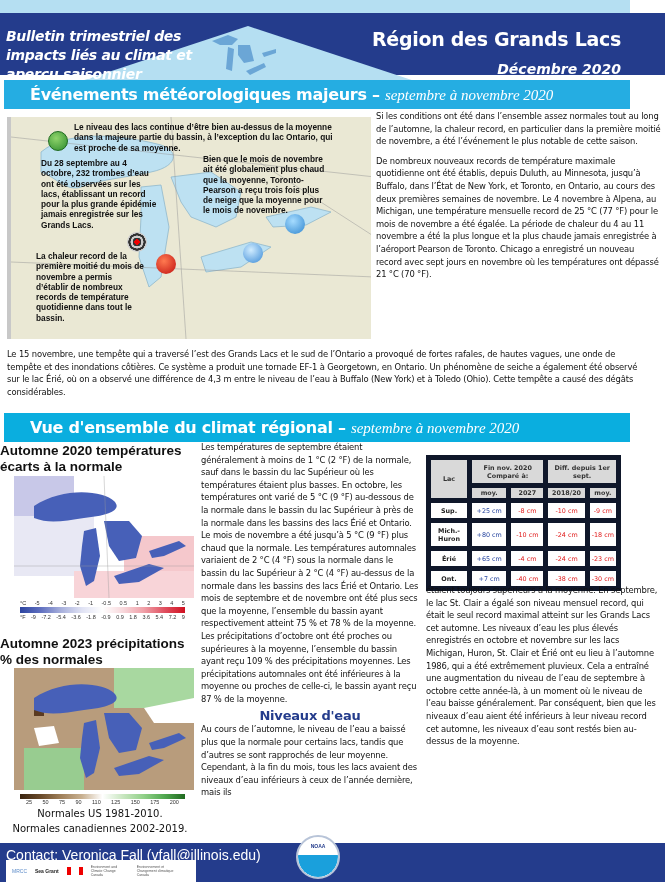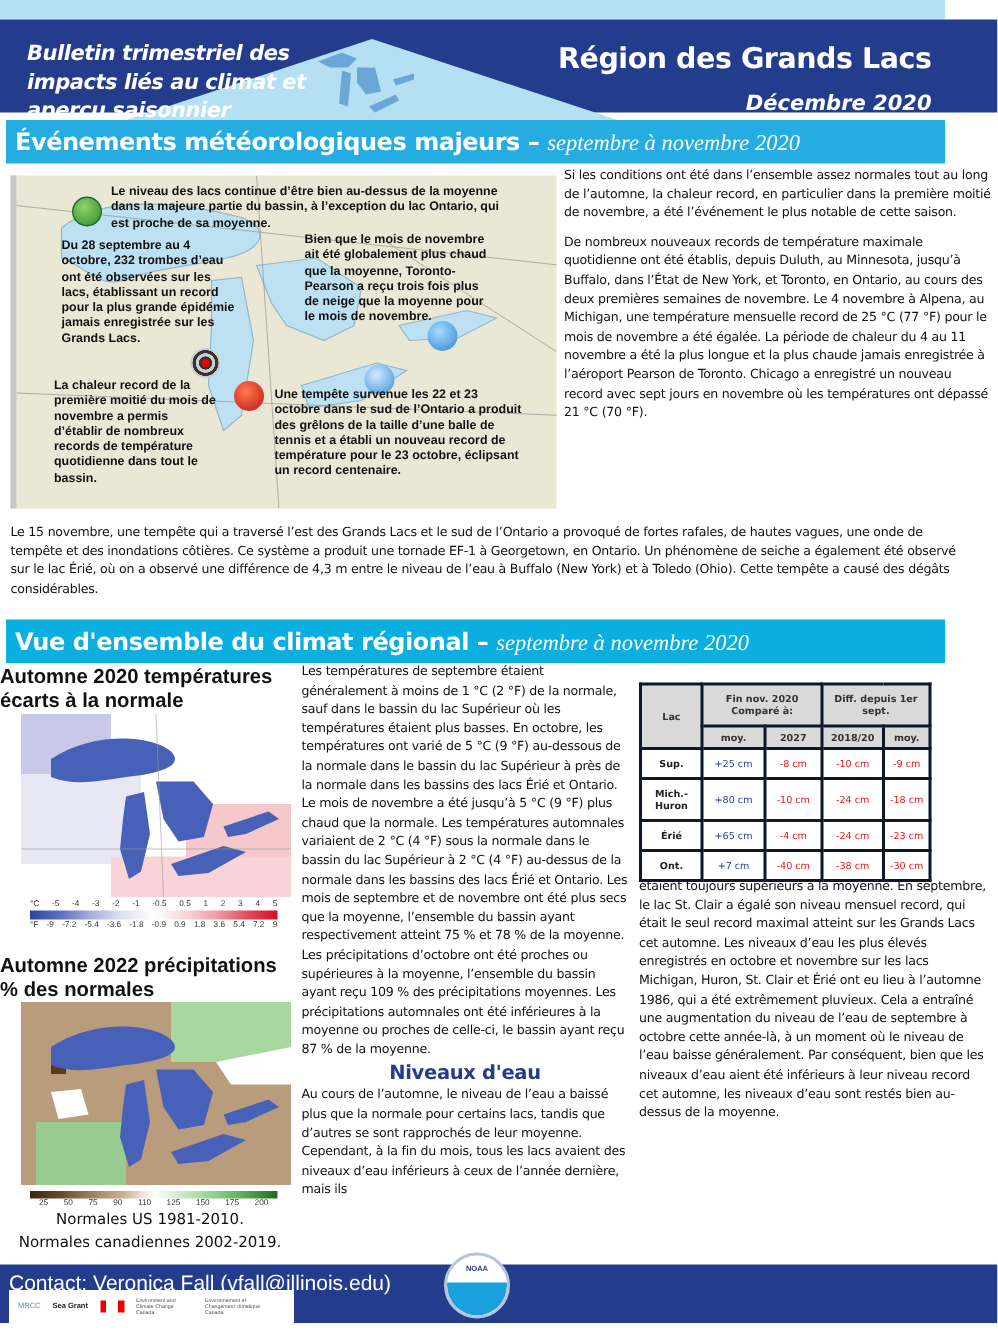--- a/index.html
+++ b/index.html
@@ -5,25 +5,25 @@
   * { box-sizing: border-box; margin: 0; padding: 0; }
   html, body { width: 665px; height: 891px; background: #fff; overflow: hidden; }
   body { font-family: "Liberation Sans", sans-serif; color: #111; position: relative; }
 
   
   .header { position: absolute; left: 0; top: 13px; width: 665px; height: 62px; background: #243c8c; }
   .header-top { position: absolute; left: 0; top: 0; width: 630px; height: 13px; background: #b5dff2; }
   .header-tri { position: absolute; left: 60px; top: 13px; width: 0; height: 0;
     border-left: 188px solid transparent; border-right: 188px solid transparent; border-bottom: 62px solid #b5dff2; }
   .header-lakes { position: absolute; left: 210px; top: 18px; }
-  .header-left { position: absolute; left: 18px; top: 14px; color: #fff; font-style: italic; font-weight: bold; font-size: 14px; line-height: 19px; width: 200px; font-family: "DejaVu Sans", sans-serif; letter-spacing: -0.3px; }
+  .header-left { position: absolute; left: 6px; top: 14px; color: #fff; font-style: italic; font-weight: bold; font-size: 14px; line-height: 19px; width: 200px; font-family: "DejaVu Sans", sans-serif; letter-spacing: -0.3px; }
   .header-right-title { position: absolute; right: 44px; top: 15px; color: #fff; font-weight: bold; font-size: 19px; font-family: "DejaVu Sans", sans-serif; letter-spacing: -0.3px; }
   .header-right-date { position: absolute; right: 44px; top: 48px; color: #fff; font-weight: bold; font-style: italic; font-size: 14px; font-family: "DejaVu Sans", sans-serif; }
 
-  .section-bar { position: absolute; left: 4px; width: 626px; height: 29px; background: #25ade2; color: #fff; padding-left: 6px; line-height: 29px; }
+  .section-bar { position: absolute; left: 4px; width: 626px; height: 29px; background: #25ade2; color: #fff; padding-left: 26px; line-height: 29px; }
   .section-bar .bold { font-weight: bold; font-size: 16px; font-family: "DejaVu Sans", sans-serif; letter-spacing: -0.3px; }
   .section-bar .ital { font-style: italic; font-size: 15px; font-family: "Liberation Serif", serif; }
   #sec1 { top: 80px; }
   #sec2 { top: 413px; width: 626px; background: #0aaedf; }
 
   
   .map1 { position: absolute; left: 7px; top: 117px; width: 364px; height: 222px; background: #eae8d4; border-left: 4px solid #c8c8c8; overflow: hidden; }
   .map1 svg { position: absolute; left: 0; top: 0; }
   .map-note { position: absolute; font-size: 8.3px; font-weight: bold; line-height: 10.3px; color: #111; font-family: "Liberation Sans", sans-serif; }
   .map-icon { position: absolute; width: 20px; height: 20px; border-radius: 50%; }
@@ -38,21 +38,21 @@
   .mapbox { position: absolute; left: 14px; width: 180px; overflow: hidden; }
   .legend { position: absolute; left: 20px; width: 165px; }
   .legend .ticks { display: flex; justify-content: space-between; font-size: 5.5px; color: #333; }
   .normales { position: absolute; left: 0; width: 200px; text-align: center; font-family: "DejaVu Sans", sans-serif; font-size: 10px; line-height: 15px; color: #111; }
 
   .col2 { position: absolute; left: 201px; width: 218px; }
   .subhead { font-family: "DejaVu Sans", sans-serif; font-weight: bold; color: #243c8c; font-size: 13px; text-align: center; letter-spacing: -0.2px; }
 
   
   .wl-table { position: absolute; left: 426px; top: 455px; width: 195px; border-collapse: collapse; font-family: "DejaVu Sans", sans-serif; font-size: 6.4px; }
-  .wl-table th, .wl-table td { border: 2px solid #0f172a; text-align: center; padding: 0 1px; }
+  .wl-table th, .wl-table td { border: 5px solid #0f172a; text-align: center; padding: 0 1px; }
   .wl-table th { background: #d9d9d9; color: #333; font-weight: bold; }
   .wl-table td.lake { font-weight: bold; color: #222; }
   .wl-table td.pos { color: #1f3f9c; }
   .wl-table td.neg { color: #e01818; margin-left: 35px; }
   .col3 { position: absolute; left: 426px; top: 584px; width: 232px; }
 
   
   .footer { position: absolute; left: 0; top: 843px; width: 665px; height: 39px; background: #243c8c; }
   .footer-contact { position: absolute; left: 6px; top: 4px; color: #fff; font-size: 14px; font-family: Liberation Sans, sans-serif; }
   .logos { position: absolute; left: 6px; top: 17px; width: 190px; height: 22px; background: #fff; display: flex; align-items: center; gap: 8px; padding: 0 6px; }
@@ -93,21 +93,20 @@
   </svg>
   <div class="map-icon" style="left:37px;top:14px;background:radial-gradient(circle at 40% 35%,#8fd46b,#2e8b2e);border:1px solid #1e6a1e;"></div>
   <div class="map-note" style="left:63px;top:5px;width:270px;">Le niveau des lacs continue d’être bien au-dessus de la moyenne dans la majeure partie du bassin, à l’exception du lac Ontario, qui est proche de sa moyenne.</div>
   <div class="map-note" style="left:30px;top:41px;width:120px;">Du 28 septembre au 4 octobre, 232 trombes d’eau ont été observées sur les lacs, établissant un record pour la plus grande épidémie jamais enregistrée sur les Grands Lacs.</div>
   <div class="map-note" style="left:192px;top:37px;width:128px;">Bien que le mois de novembre ait été globalement plus chaud que la moyenne, Toronto-Pearson a reçu trois fois plus de neige que la moyenne pour le mois de novembre.</div>
   <div class="map-icon" style="left:116px;top:115px;background:radial-gradient(circle,#e00 0 18%,#333 20% 30%,#ccc 32% 45%,#333 47% 60%,#ccc 62% 75%,#333 77%);"></div>
   <div class="map-icon" style="left:274px;top:97px;background:radial-gradient(circle at 40% 35%,#a6dcff,#2f86cf);"></div>
   <div class="map-note" style="left:25px;top:134px;width:110px;">La chaleur record de la première moitié du mois de novembre a permis d’établir de nombreux records de température quotidienne dans tout le bassin.</div>
   <div class="map-icon" style="left:145px;top:137px;background:radial-gradient(circle at 40% 35%,#ff7a50,#c01010);"></div>
   <div class="map-icon" style="left:232px;top:126px;background:radial-gradient(circle at 40% 35%,#d0ecff,#3a8ad6);"></div>
-  <div class="map-note" style="left:172px;top:140px;width:168px;">Une tempête survenue les 22 et 23 octobre dans le sud de l’Ontario a produit des grêlons de la taille d’une balle de tennis et a établi un nouveau record de température pour le 23 octobre, éclipsant un record centenaire.</div>
 </div>
 
 <div class="right1 body-text">
   <p>Si les conditions ont été dans l’ensemble assez normales tout au long de l’automne, la chaleur record, en particulier dans la première moitié de novembre, a été l’événement le plus notable de cette saison.</p>
   <p>De nombreux nouveaux records de température maximale quotidienne ont été établis, depuis Duluth, au Minnesota, jusqu’à Buffalo, dans l’État de New York, et Toronto, en Ontario, au cours des deux premières semaines de novembre. Le 4 novembre à Alpena, au Michigan, une température mensuelle record de 25 °C (77 °F) pour le mois de novembre a été égalée. La période de chaleur du 4 au 11 novembre a été la plus longue et la plus chaude jamais enregistrée à l’aéroport Pearson de Toronto. Chicago a enregistré un nouveau record avec sept jours en novembre où les températures ont dépassé 21 °C (70 °F).</p>
 </div>
 <div class="full1 body-text">Le 15 novembre, une tempête qui a traversé l’est des Grands Lacs et le sud de l’Ontario a provoqué de fortes rafales, de hautes vagues, une onde de tempête et des inondations côtières. Ce système a produit une tornade EF-1 à Georgetown, en Ontario. Un phénomène de seiche a également été observé sur le lac Érié, où on a observé une différence de 4,3 m entre le niveau de l’eau à Buffalo (New York) et à Toledo (Ohio). Cette tempête a causé des dégâts considérables.</div>
 
 <div class="section-bar" id="sec2">
   <span class="bold">Vue d'ensemble du climat régional – </span><span class="ital">septembre à novembre 2020</span>
@@ -159,21 +158,21 @@
       <span>0.9</span>
       <span>1.8</span>
       <span>3.6</span>
       <span>5.4</span>
       <span>7.2</span>
       <span>9</span>
     </div>
 </div>
 
 <div class="map-title" style="top:636px;">
-  <div>Automne 2022 précipitations</div>
+  <div>Automne 2023 précipitations</div>
   <div>% des normales</div>
 </div>
 <div class="mapbox" style="top:668px;height:122px;background:#b89c7c;">
   <svg width="180" height="122" viewBox="0 0 180 122">
     <rect x="100" y="0" width="80" height="40" fill="#a8d8a0"></rect>
     <rect x="10" y="80" width="60" height="42" fill="#98cc90"></rect>
     <path d="M130 40 L180 30 L180 55 L140 55 Z" fill="#fff"></path>
     <path d="M20 60 L40 58 L45 75 L25 78 Z" fill="#fff"></path>
     <path d="M20 40 L30 38 L30 48 L20 48 Z" fill="#5a3a20"></path>
     <path d="M20 30 C50 10 90 15 100 25 C110 35 90 40 70 42 C50 45 35 48 20 42 Z" fill="#4760b8"></path>

